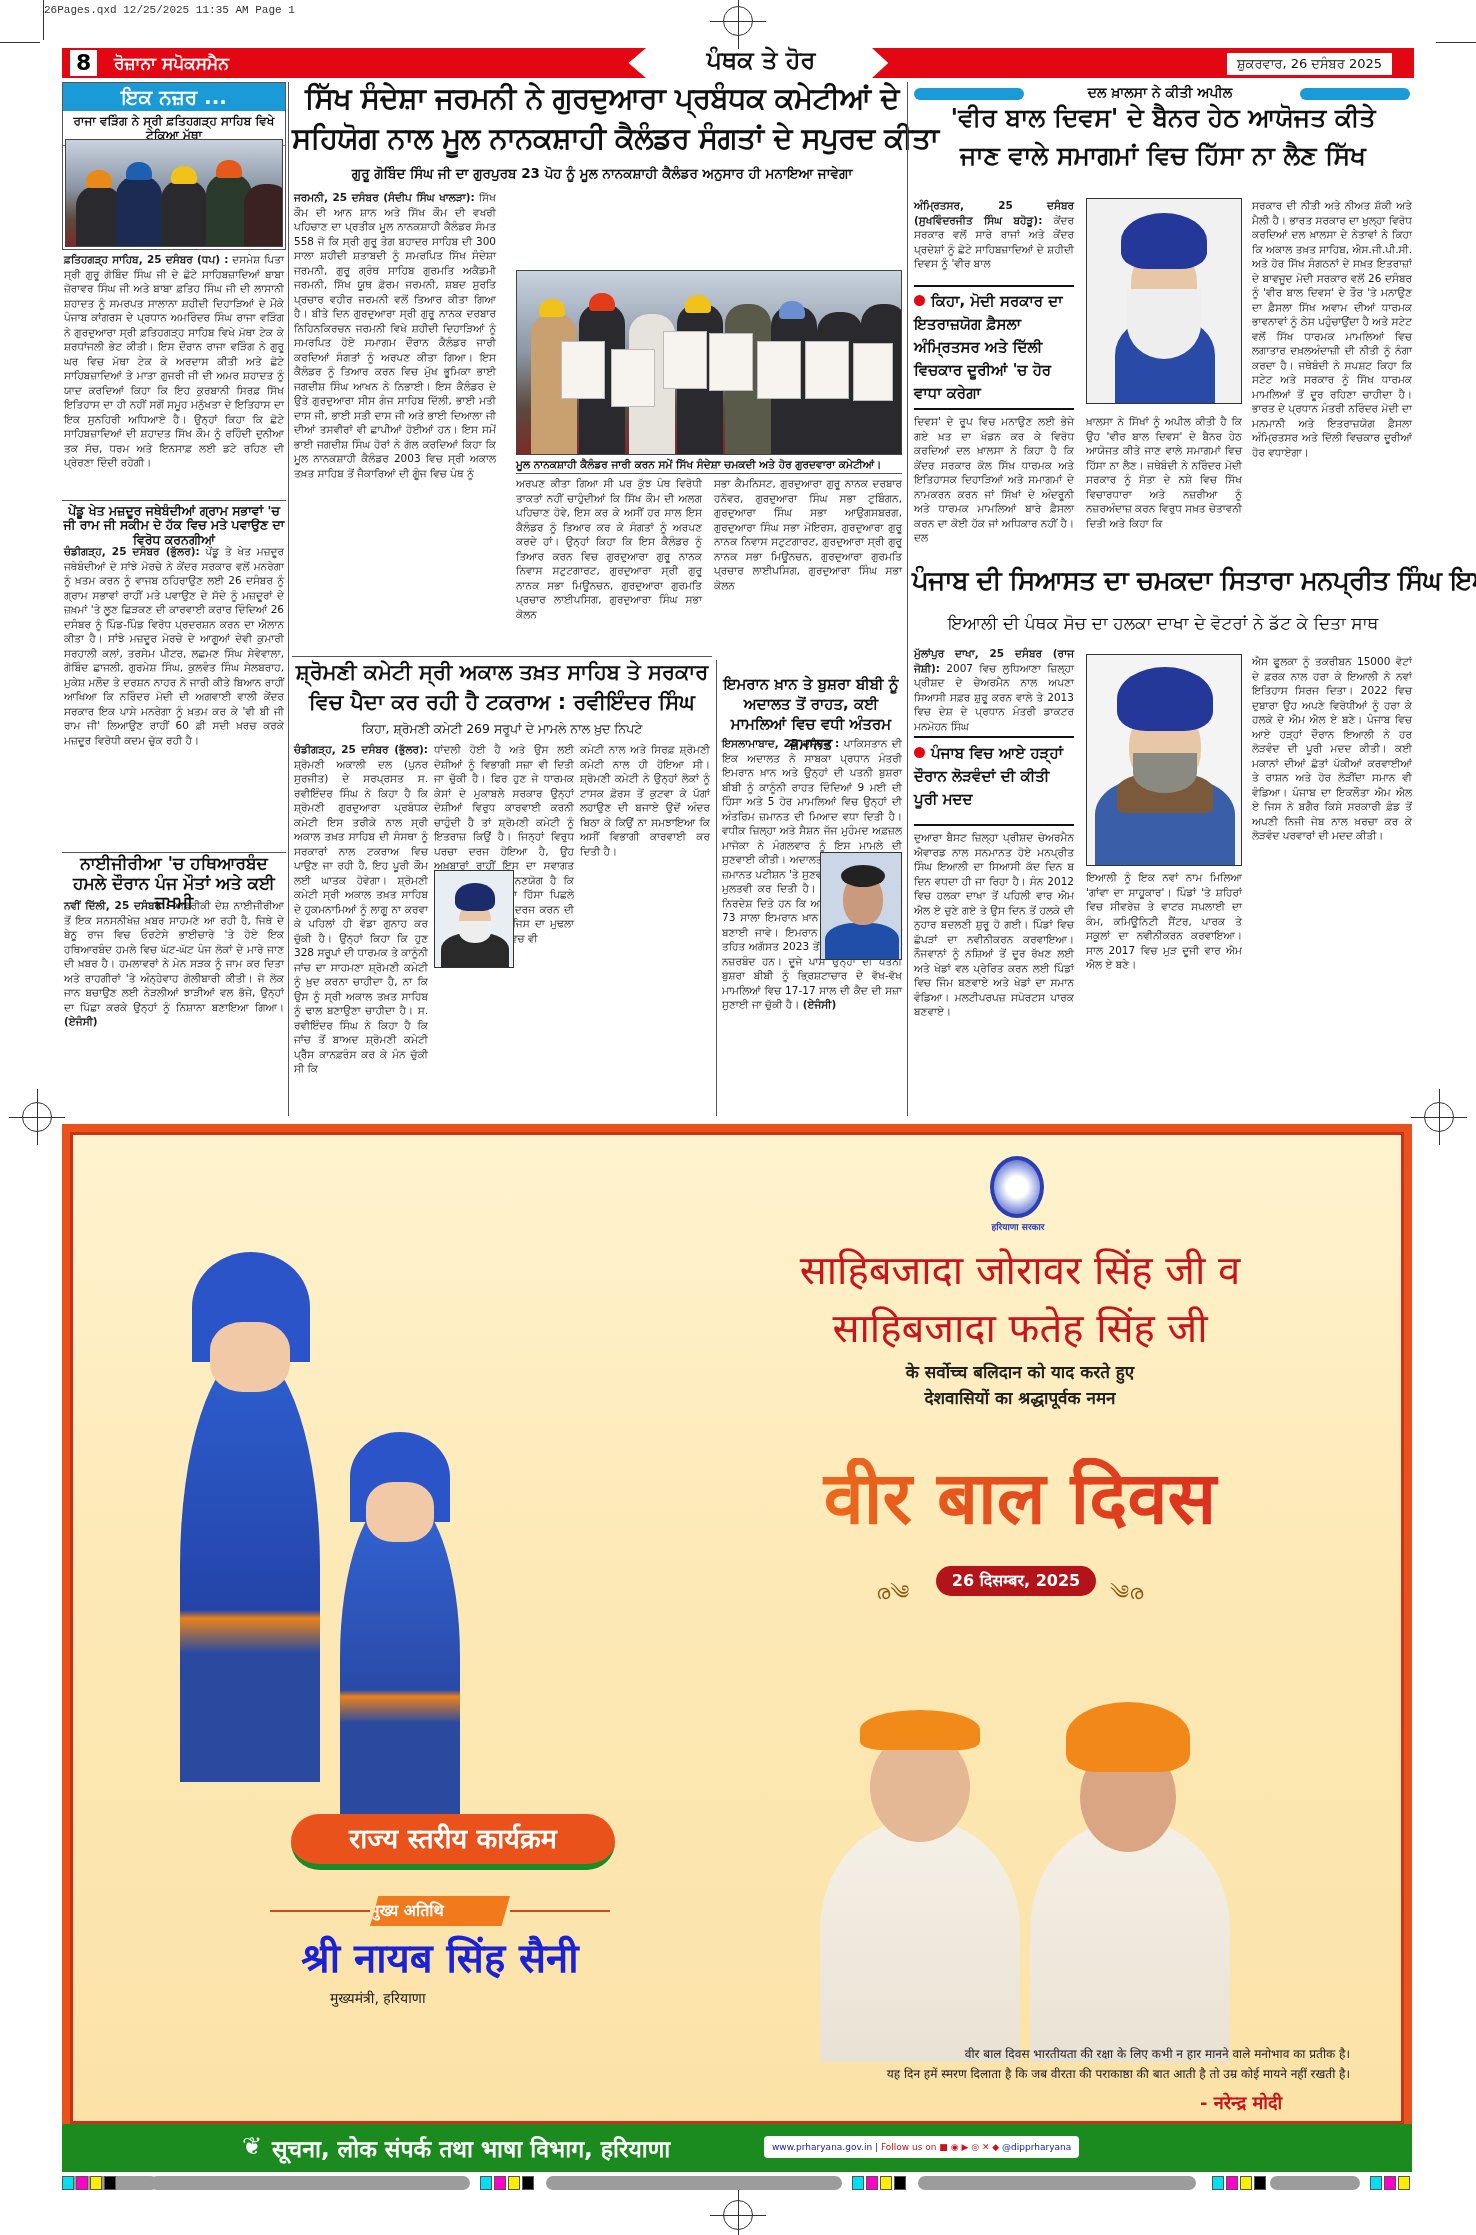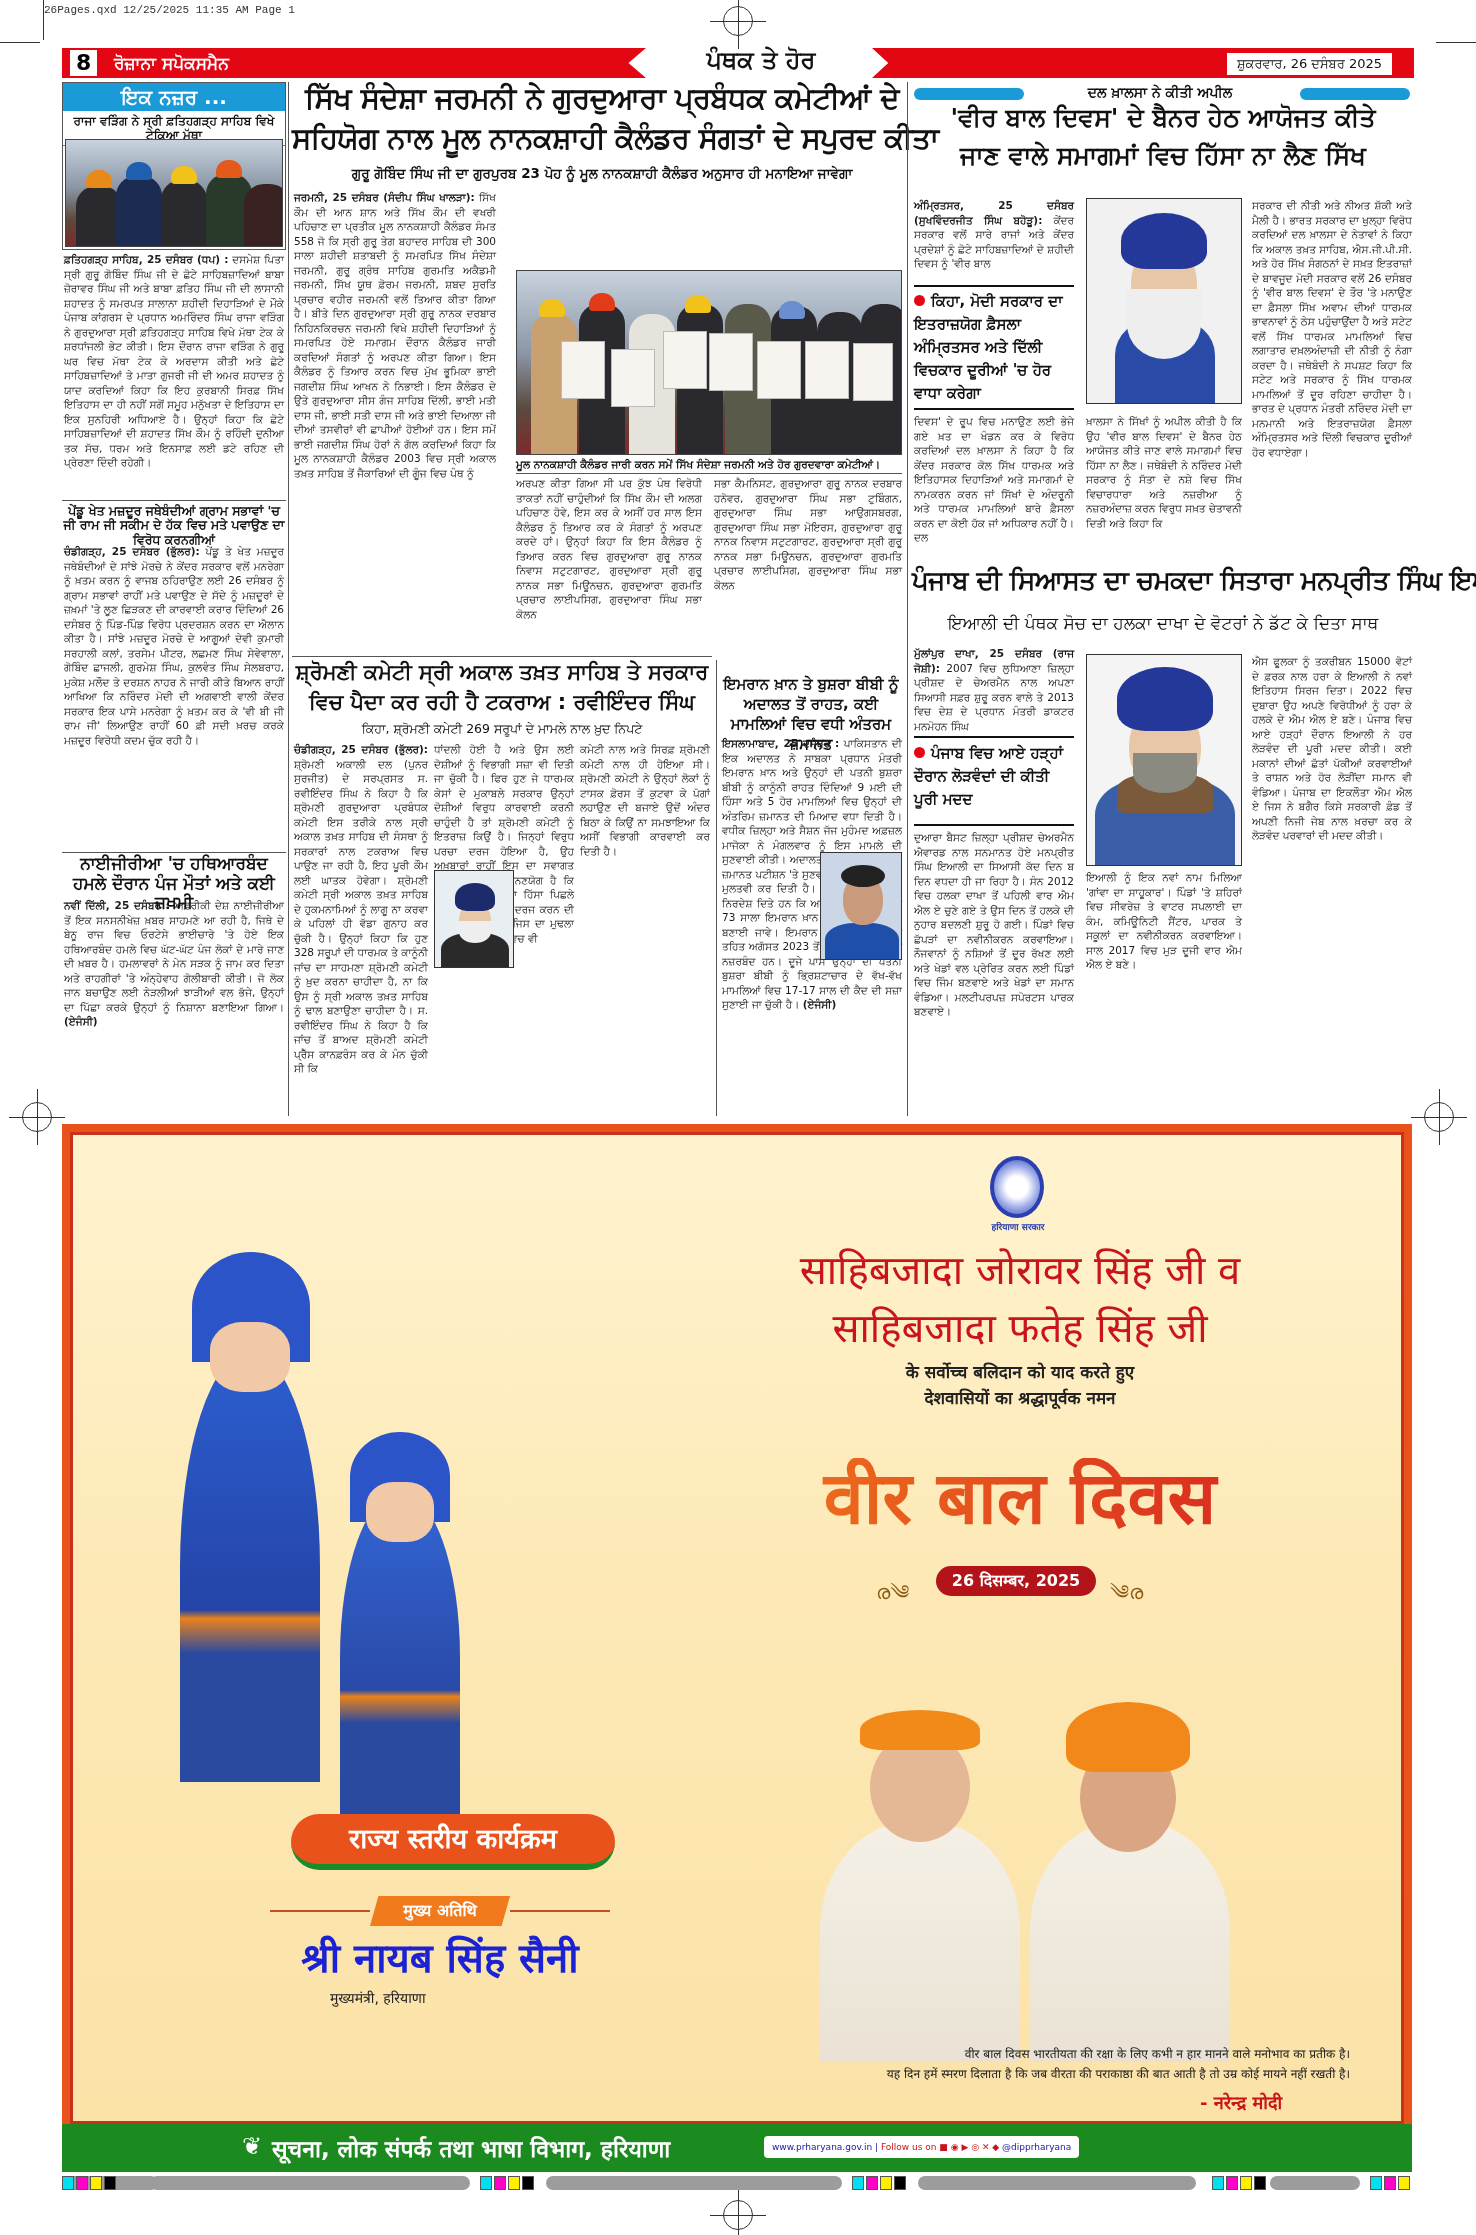--- a/index.html
+++ b/index.html
@@ -45,21 +45,21 @@
 .ad-frame{position:absolute;left:0;top:0;right:0;bottom:0;border:3px solid #c8321b;pointer-events:none}
 .ad .boy{position:absolute;border-radius:50% 50% 0 0}
 .emblem{position:absolute;left:920px;top:24px;width:54px;height:62px;border-radius:50%;border:4px solid #2b3fb0;background:radial-gradient(circle,#fff 30%,#9aa8e6 60%,#2b3fb0 100%)}
 .emblem-label{position:absolute;left:898px;top:88px;width:100px;text-align:center;font-size:9px;color:#2b3fb0;font-weight:bold}
 .ad-h1{position:absolute;left:640px;width:620px;text-align:center;color:#c8141a;font-weight:normal;font-size:40px;line-height:52px}
 .ad-h2{position:absolute;left:640px;width:620px;text-align:center;color:#222;font-weight:bold;font-size:17px;line-height:24px}
 .ad-big{position:absolute;left:640px;width:620px;text-align:center;font-weight:bold;font-size:72px;line-height:80px;background:linear-gradient(90deg,#f07a1c,#d61f1f);-webkit-background-clip:text;background-clip:text;color:transparent}
 .ad-date{position:absolute;left:866px;top:434px;width:160px;height:30px;border-radius:15px;background:#b3141a;color:#fff;font-weight:bold;font-size:16px;text-align:center;line-height:30px}
 .swirl{position:absolute;top:438px;color:#8b5a12;font-size:20px}
 .prog-pill{position:absolute;left:221px;top:682px;width:324px;height:56px;border-radius:28px;background:#e9531b;border-bottom:6px solid #1b8b2a;color:#fff;font-weight:bold;font-size:27px;text-align:center;line-height:50px}
-.guest-tag{position:absolute;left:300px;top:764px;width:140px;height:30px;background:#f07a1c;color:#fff;font-weight:bold;font-size:16px;text-align:center;line-height:30px;clip-path:polygon(6% 0,100% 0,94% 100%,0 100%)}
+.guest-tag{position:absolute;left:300px;top:764px;width:140px;height:30px;background:#f07a1c;color:#fff;font-weight:bold;font-size:16px;line-height:30px;clip-path:polygon(6% 0,100% 0,94% 100%,0 100%)}
 .guest-line{position:absolute;top:778px;height:2px;background:#c84a2a}
 .guest-name{position:absolute;left:190px;top:800px;width:360px;text-align:center;color:#1a22d4;font-weight:bold;font-size:40px;line-height:52px}
 .guest-role{position:absolute;left:260px;top:856px;width:220px;text-align:left;color:#222;font-size:14px}
 .event-box{position:absolute;left:214px;top:898px;width:340px;height:40px;background:#fff;border:2px solid #c84a2a;border-right-color:#1b8b2a;border-radius:4px;color:#7a1616;font-weight:bold;font-size:16px;text-align:center;line-height:36px}
 .qr-box{position:absolute;left:46px;top:776px;width:100px;height:138px;background:#9c0f12;border-radius:6px;padding:4px}
 .qr-box .qr-label{color:#fff;font-size:8px;line-height:11px;text-align:center}
 .qr-box .qr{margin:4px auto 0;width:84px;height:88px;background:#fff}
 .quote{position:absolute;left:640px;top:912px;width:640px;font-size:12px;line-height:20px;color:#222;text-align:right}
 .quote-by{position:absolute;left:1130px;top:958px;color:#c8141a;font-weight:bold;font-size:18px}
 .leaders{position:absolute}
@@ -140,21 +140,21 @@
   <div class="turban" style="left:168px;top:24px;background:#f0c21a"></div>
     <div class="turban" style="left:262px;top:30px;background:#6a8fd0"></div>
   <div class="card" style="left:44px;top:70px;width:44px;height:58px"></div>
     <div class="card" style="left:94px;top:78px;width:44px;height:58px"></div>
   <div class="card" style="left:146px;top:60px;width:44px;height:58px"></div>
     <div class="card" style="left:192px;top:62px;width:44px;height:58px"></div>
   <div class="card" style="left:240px;top:70px;width:44px;height:58px"></div>
     <div class="card" style="left:288px;top:70px;width:44px;height:58px"></div>
   <div class="card" style="left:336px;top:72px;width:40px;height:58px"></div>
 </div>
-<div class="caption" style="position:absolute;left:516px;top:457px;width:386px;border-bottom:1px solid #555;padding-bottom:2px">ਮੂਲ ਨਾਨਕਸ਼ਾਹੀ ਕੈਲੰਡਰ ਜਾਰੀ ਕਰਨ ਸਮੇਂ ਸਿੱਖ ਸੰਦੇਸ਼ਾ ਜਰਮਨੀ ਅਤੇ ਹੋਰ ਗੁਰਦਵਾਰਾ ਕਮੇਟੀਆਂ।</div>
+<div class="caption" style="position:absolute;left:516px;top:457px;width:386px;border-bottom:1px solid #555;padding-bottom:2px">ਮੂਲ ਨਾਨਕਸ਼ਾਹੀ ਕੈਲੰਡਰ ਜਾਰੀ ਕਰਨ ਸਮੇਂ ਸਿੱਖ ਸੰਦੇਸ਼ਾ ਚਮਕਦੀ ਅਤੇ ਹੋਰ ਗੁਰਦਵਾਰਾ ਕਮੇਟੀਆਂ।</div>
 <div class="col" style="left:516px;top:476px;width:186px">
   <p>ਅਰਪਣ ਕੀਤਾ ਗਿਆ ਸੀ ਪਰ ਕੁੱਝ ਪੰਥ ਵਿਰੋਧੀ ਤਾਕਤਾਂ ਨਹੀਂ ਚਾਹੁੰਦੀਆਂ ਕਿ ਸਿੱਖ ਕੌਮ ਦੀ ਅਲਗ ਪਹਿਚਾਣ ਹੋਵੇ, ਇਸ ਕਰ ਕੇ ਅਸੀਂ ਹਰ ਸਾਲ ਇਸ ਕੈਲੰਡਰ ਨੂੰ ਤਿਆਰ ਕਰ ਕੇ ਸੰਗਤਾਂ ਨੂੰ ਅਰਪਣ ਕਰਦੇ ਹਾਂ। ਉਨ੍ਹਾਂ ਕਿਹਾ ਕਿ ਇਸ ਕੈਲੰਡਰ ਨੂੰ ਤਿਆਰ ਕਰਨ ਵਿਚ ਗੁਰਦੁਆਰਾ ਗੁਰੂ ਨਾਨਕ ਨਿਵਾਸ ਸਟੁਟਗਾਰਟ, ਗੁਰਦੁਆਰਾ ਸ੍ਰੀ ਗੁਰੂ ਨਾਨਕ ਸਭਾ ਮਿਊਨਚਨ, ਗੁਰਦੁਆਰਾ ਗੁਰਮਤਿ ਪ੍ਰਚਾਰ ਲਾਈਪਸਿਗ, ਗੁਰਦੁਆਰਾ ਸਿੰਘ ਸਭਾ ਕੋਲਨ</p>
 </div>
 <div class="col" style="left:714px;top:476px;width:188px">
   <p>ਸਭਾ ਕੈਮਨਿਸਟ, ਗੁਰਦੁਆਰਾ ਗੁਰੂ ਨਾਨਕ ਦਰਬਾਰ ਹਨੋਵਰ, ਗੁਰਦੁਆਰਾ ਸਿੰਘ ਸਭਾ ਟੁਬਿੰਗਨ, ਗੁਰਦੁਆਰਾ ਸਿੰਘ ਸਭਾ ਆਉਗਸਬਰਗ, ਗੁਰਦੁਆਰਾ ਸਿੰਘ ਸਭਾ ਮੋਇਰਸ, ਗੁਰਦੁਆਰਾ ਗੁਰੂ ਨਾਨਕ ਨਿਵਾਸ ਸਟੁਟਗਾਰਟ, ਗੁਰਦੁਆਰਾ ਸ੍ਰੀ ਗੁਰੂ ਨਾਨਕ ਸਭਾ ਮਿਊਨਚਨ, ਗੁਰਦੁਆਰਾ ਗੁਰਮਤਿ ਪ੍ਰਚਾਰ ਲਾਈਪਸਿਗ, ਗੁਰਦੁਆਰਾ ਸਿੰਘ ਸਭਾ ਕੋਲਨ</p>
 </div>
 <div class="vrule" style="left:907px;top:82px;height:1034px"></div>
 
 <div class="hrule" style="left:292px;top:656px;width:420px"></div>
 <div class="headline" style="left:292px;top:660px;width:420px;font-size:21px">ਸ਼੍ਰੋਮਣੀ ਕਮੇਟੀ ਸ੍ਰੀ ਅਕਾਲ ਤਖ਼ਤ ਸਾਹਿਬ ਤੇ ਸਰਕਾਰ</div>

